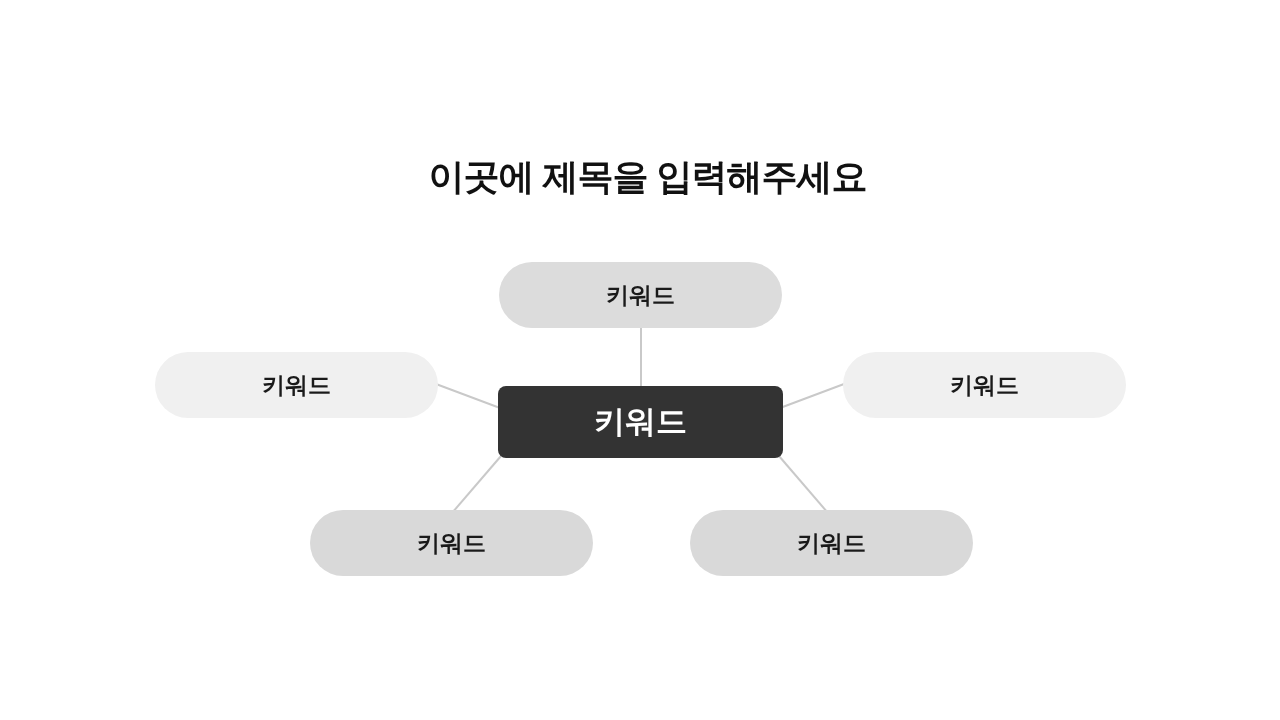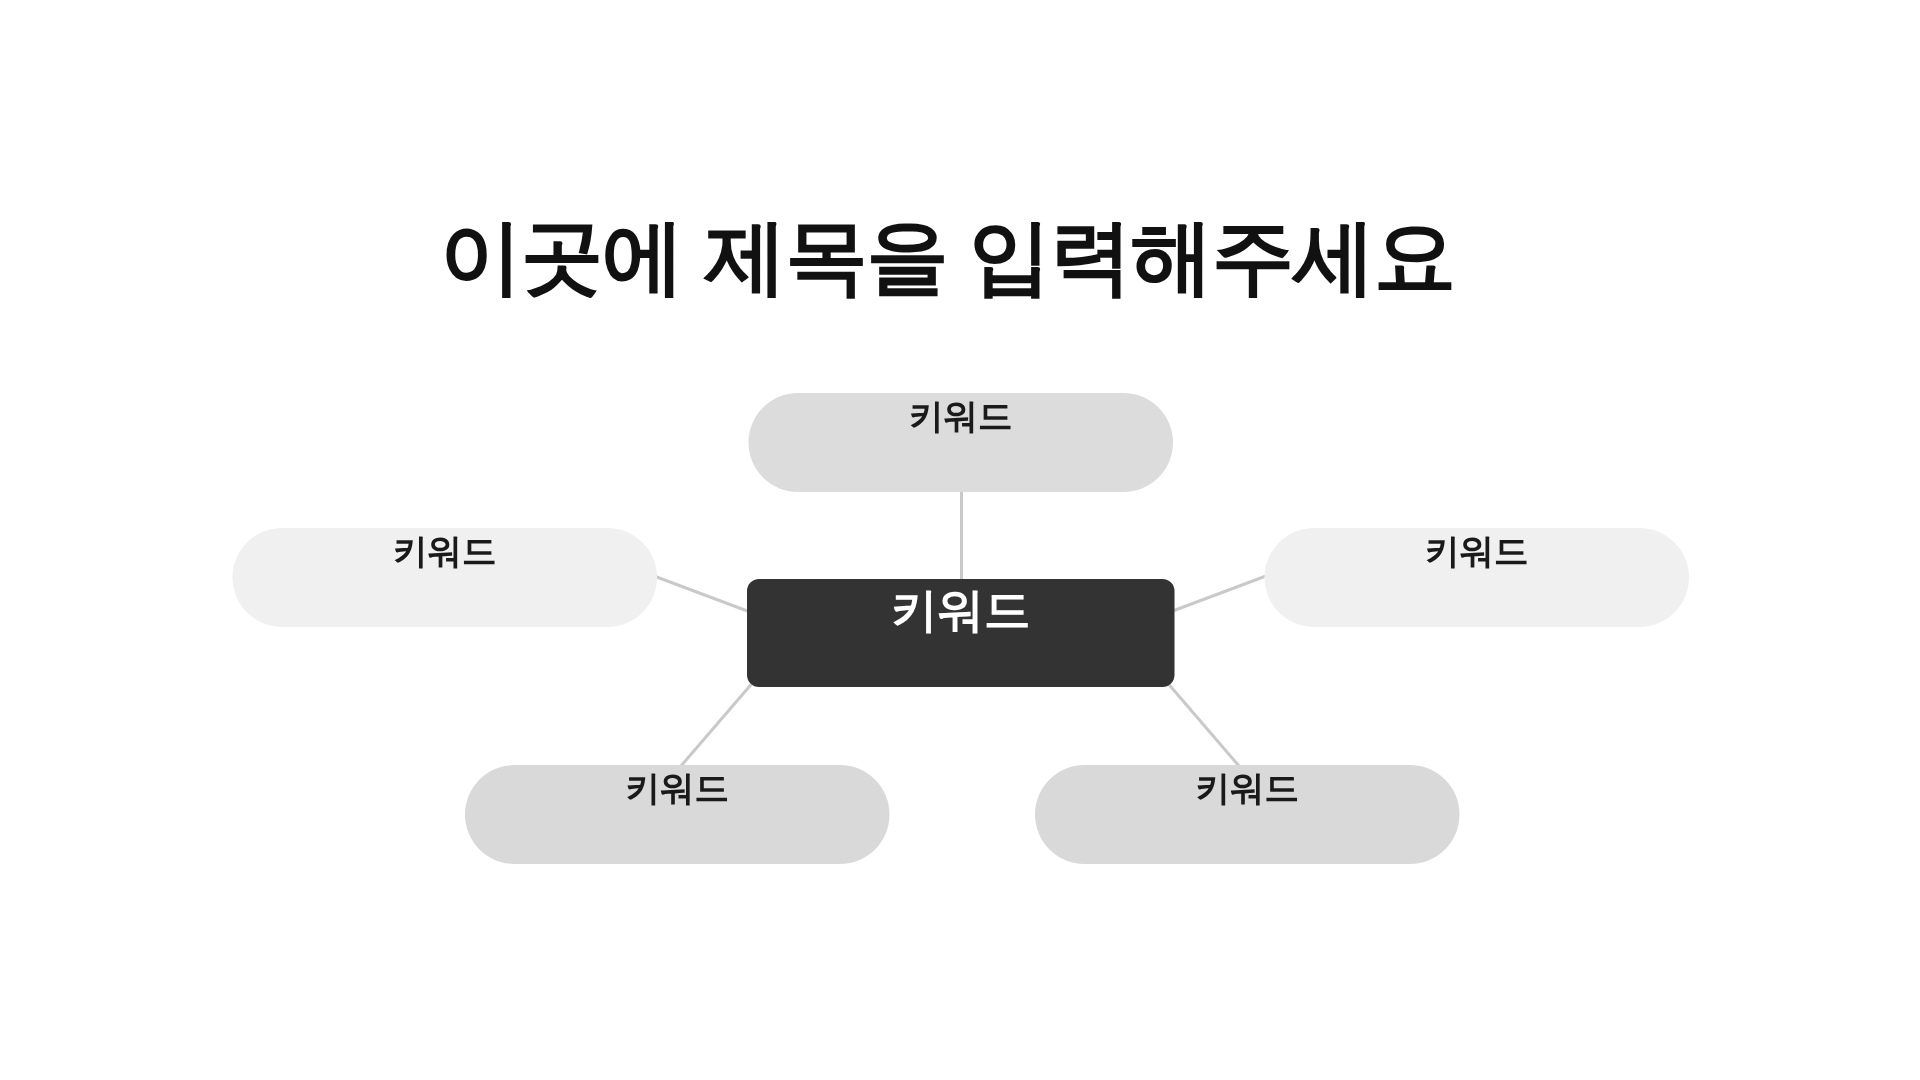--- a/index.html
+++ b/index.html
@@ -14,38 +14,39 @@
     height: 720px;
     background: #ffffff;
     overflow: hidden;
   }
   .slide-title {
     position: absolute;
     top: 140px;
     left: 0;
     width: 1263px;
     text-align: center;
-    font-size: 55px;
+    font-size: 36px;
     font-weight: 700;
     letter-spacing: -1px;
     color: #111111;
-    margin: 0;
+    margin: 16px;
     line-height: 1.15;
   }
   .connectors {
     position: absolute;
     left: 0;
     top: 0;
     width: 1280px;
     height: 720px;
     z-index: 0;
   }
   .node {
     position: absolute;
     display: flex;
+    align-items: center;
     justify-content: center;
     z-index: 1;
     box-sizing: border-box;
   }
   .pill {
     width: 283px;
     height: 66px;
     border-radius: 33px;
     font-size: 23px;
     font-weight: 700;

